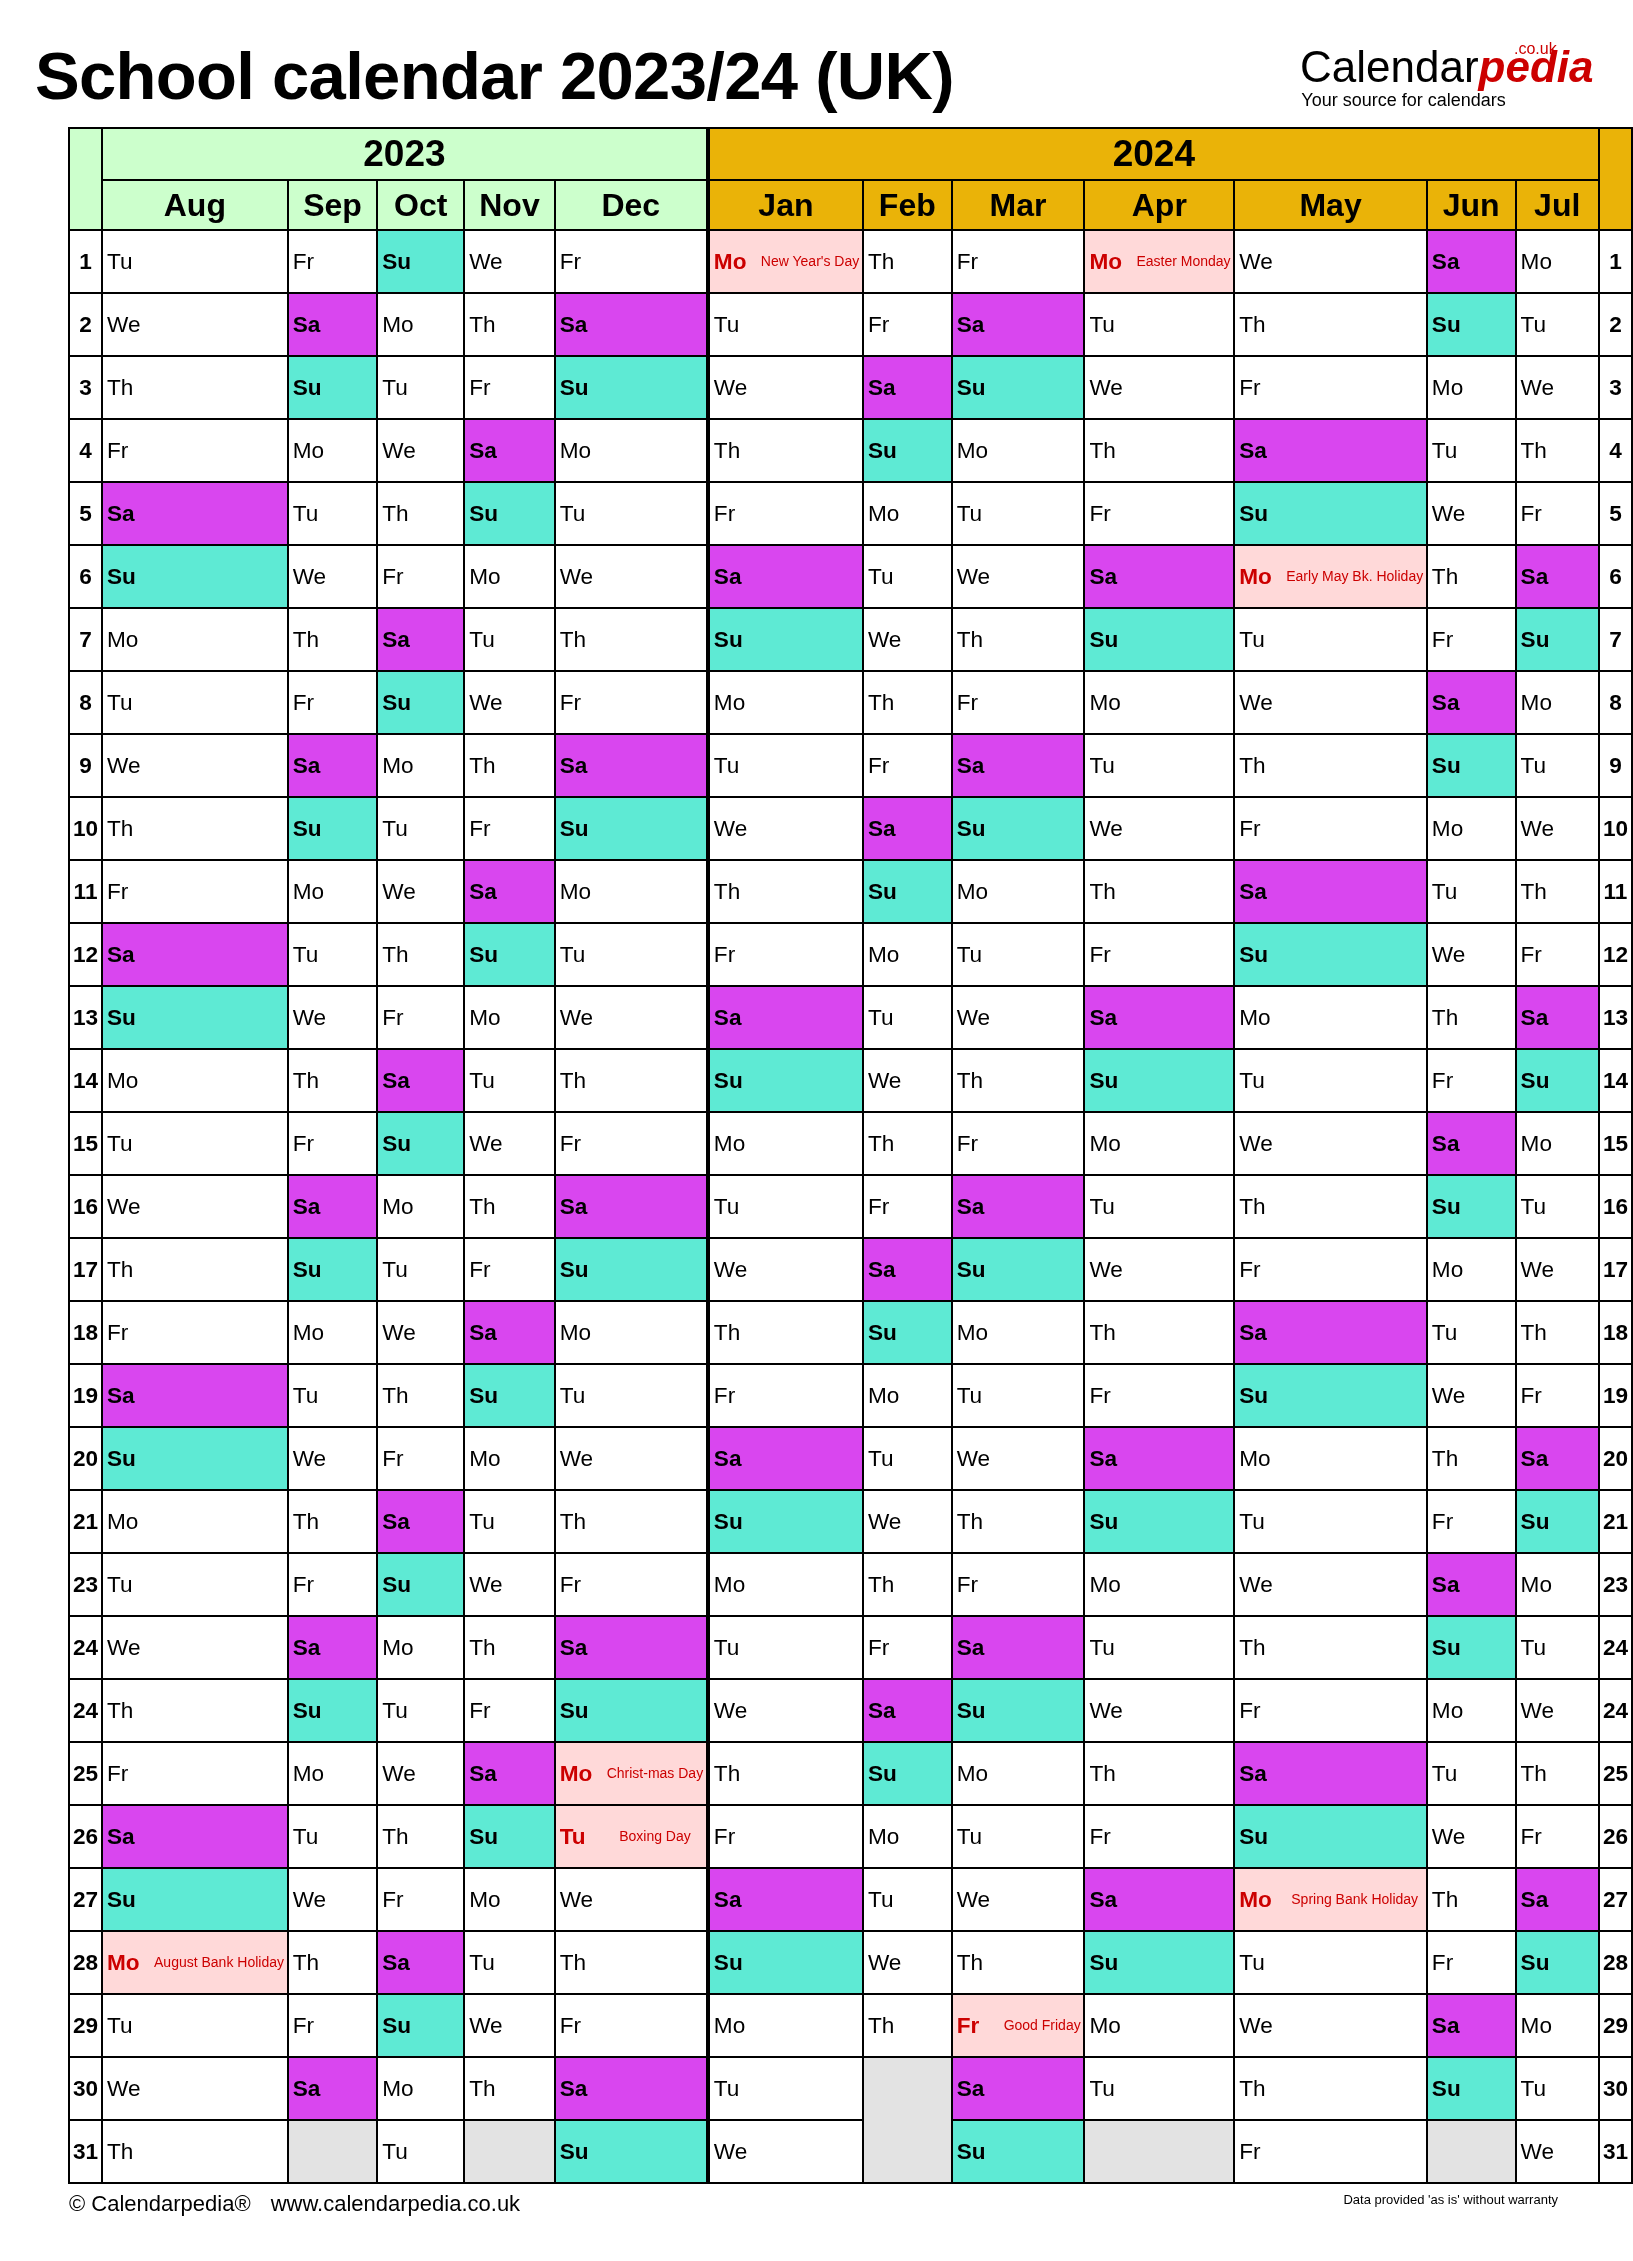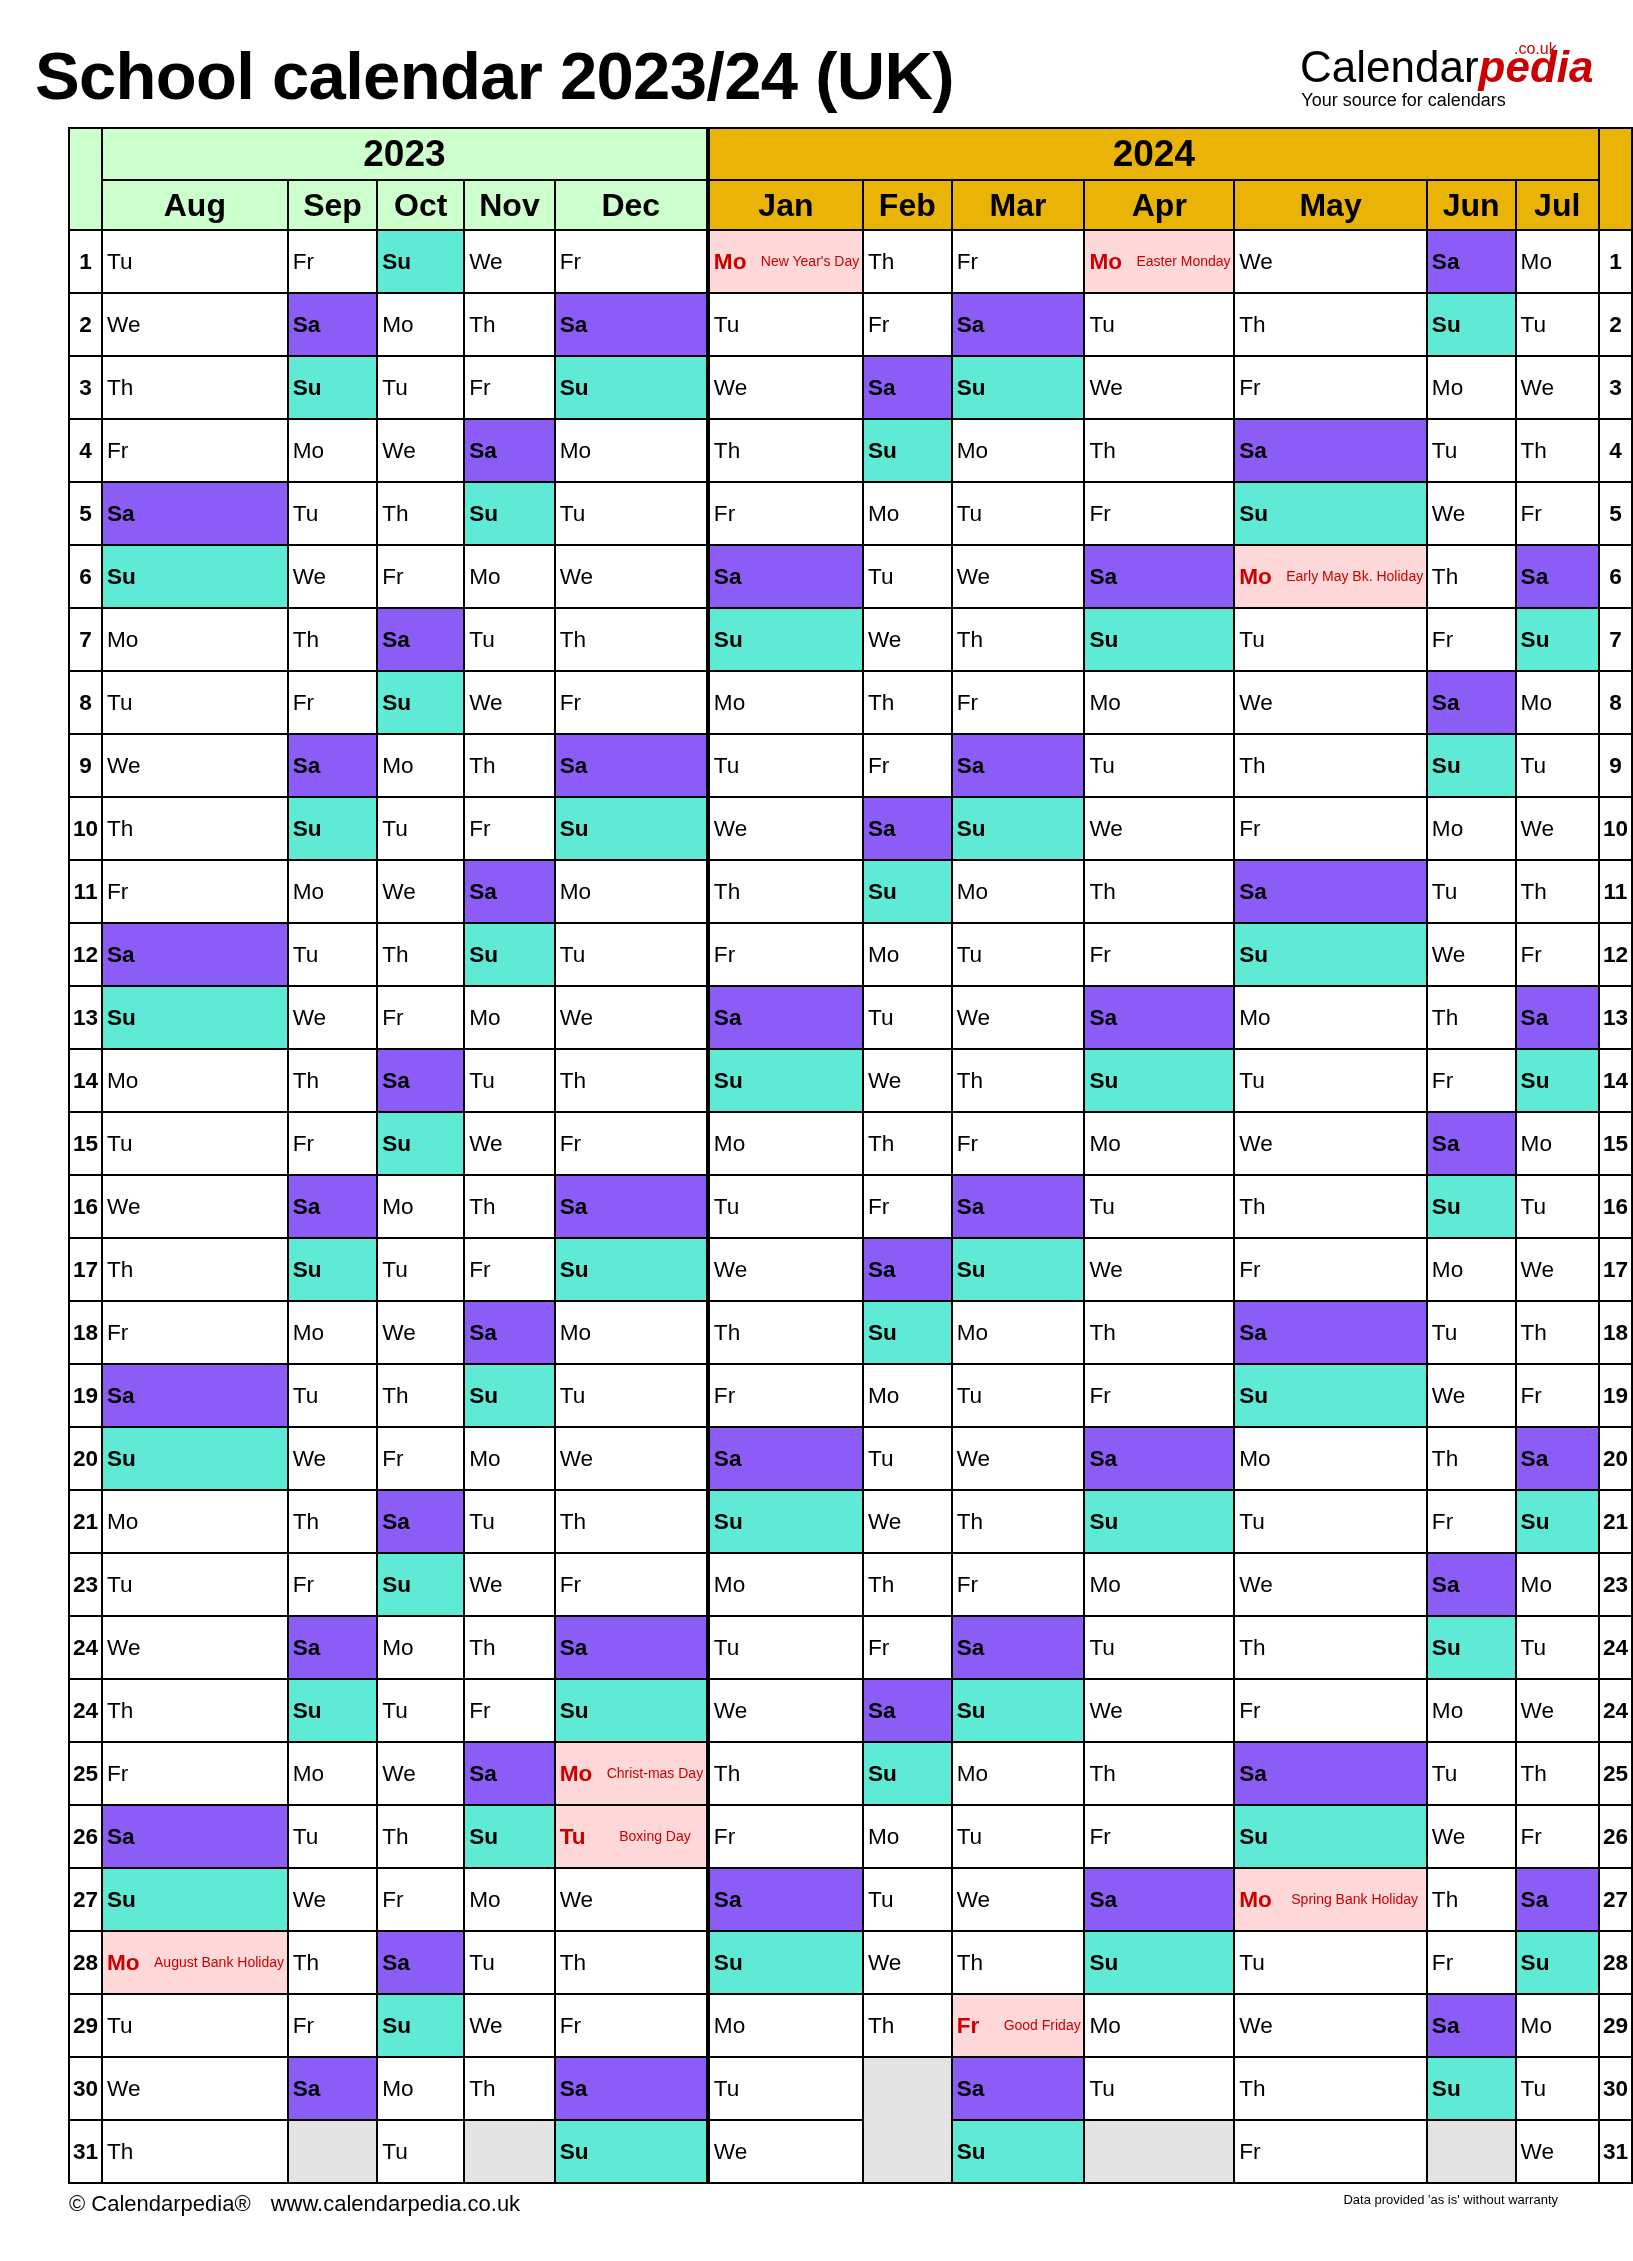--- a/index.html
+++ b/index.html
@@ -16,21 +16,21 @@
   .cal td, .cal th { border: 2px solid #000; padding: 0; box-sizing: border-box; }
   .cal col.num { width: 39px; }
   .cal col.mon { width: 119px; }
   .cal tr.year th { height: 52px; font-size: 37px; font-weight: bold; }
   .cal tr.months th { height: 50px; font-size: 32px; font-weight: bold; }
   .g { background: #ccffcc; }
   .b { background: #eab308; }
   .cal tr.day td { height: 63px; font-size: 22.6px; vertical-align: middle; }
   .cal td.num { font-weight: bold; text-align: center; font-size: 22.6px; }
   .cal td.c { padding-left: 4px; white-space: nowrap; overflow: hidden; }
-  .cal td.sat { background: #8b5cf6; font-weight: bold; margin-top: 28px; }
+  .cal td.sat { background: #d946ef; font-weight: bold; margin-top: 28px; }
   .cal td.sun { background: #5eead4; font-weight: bold; }
   .cal td.hol { background: #ffd9d9; }
   .cal td.empty { background: #e3e3e3; }
   .hol-wrap { display: flex; align-items: center; height: 100%; }
   .hol-day { color: #cc0000; font-weight: bold; font-size: 22.6px; width: 47px; flex: none; }
   .hol-name { color: #cc0000; font-size: 14px; line-height: 1.3; text-align: center; flex: 1; padding-right: 2.7px; }
   .divider { border-left: 4.7px solid #000 !important; }
 
   .footer-left { position: absolute; left: 69px; top: 2191px; font-size: 22px; white-space: nowrap; }
   .footer-left span + span { margin-left: 20px; }

